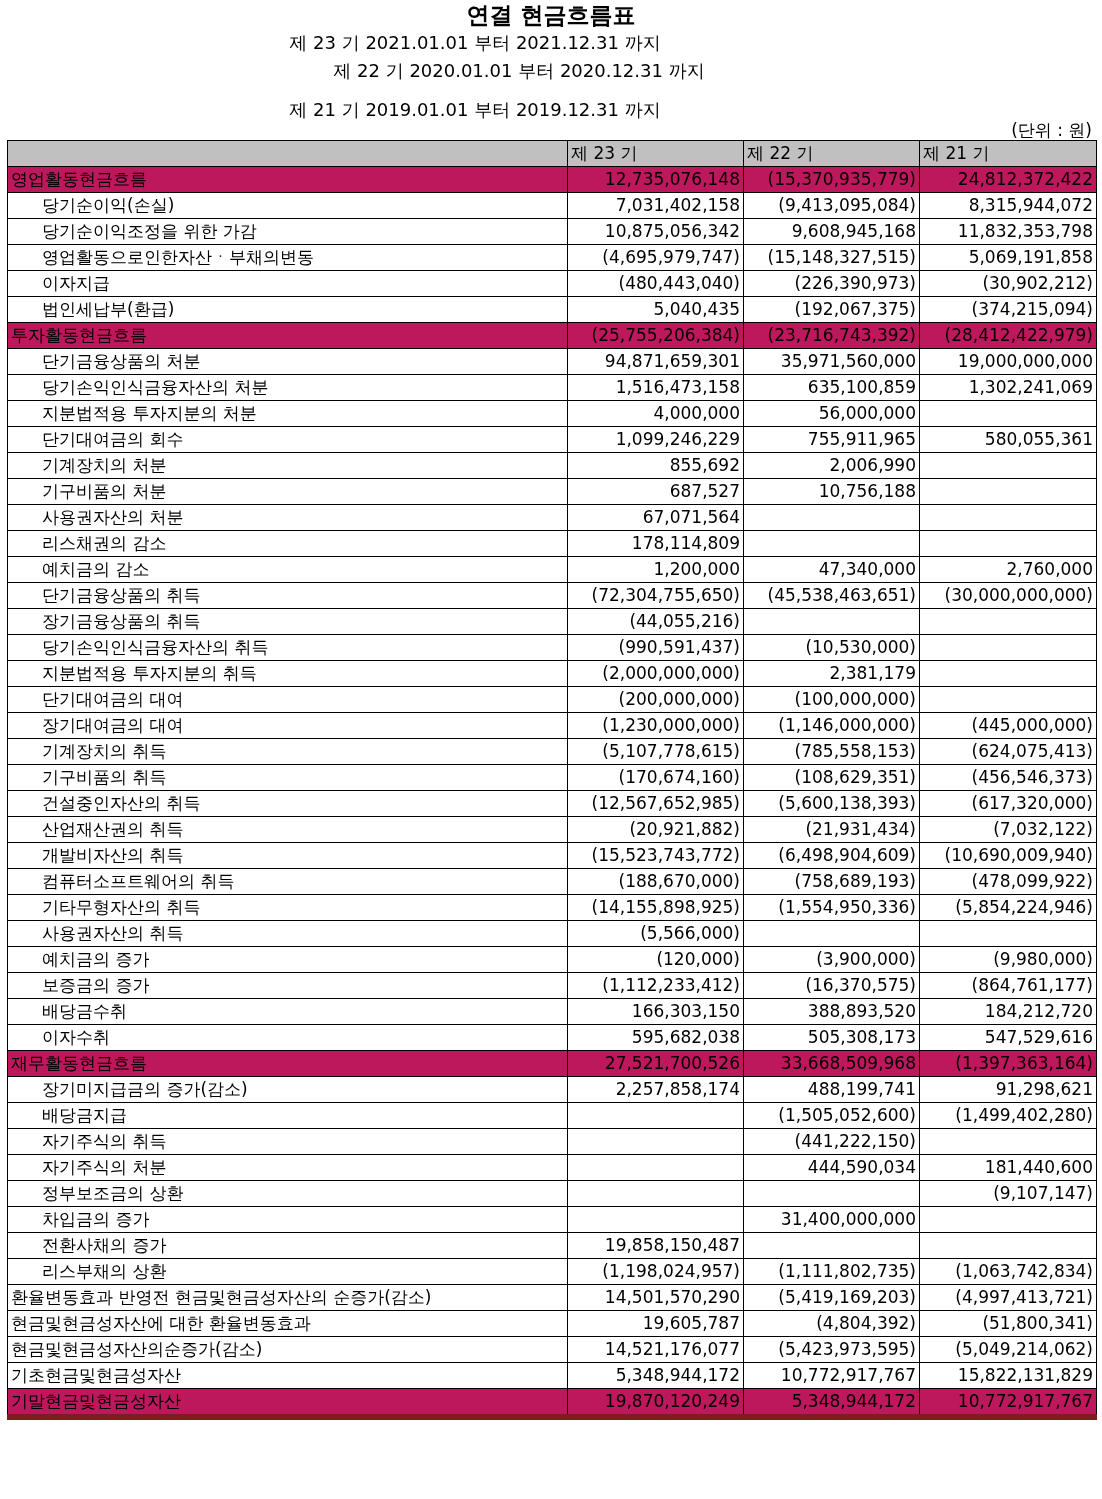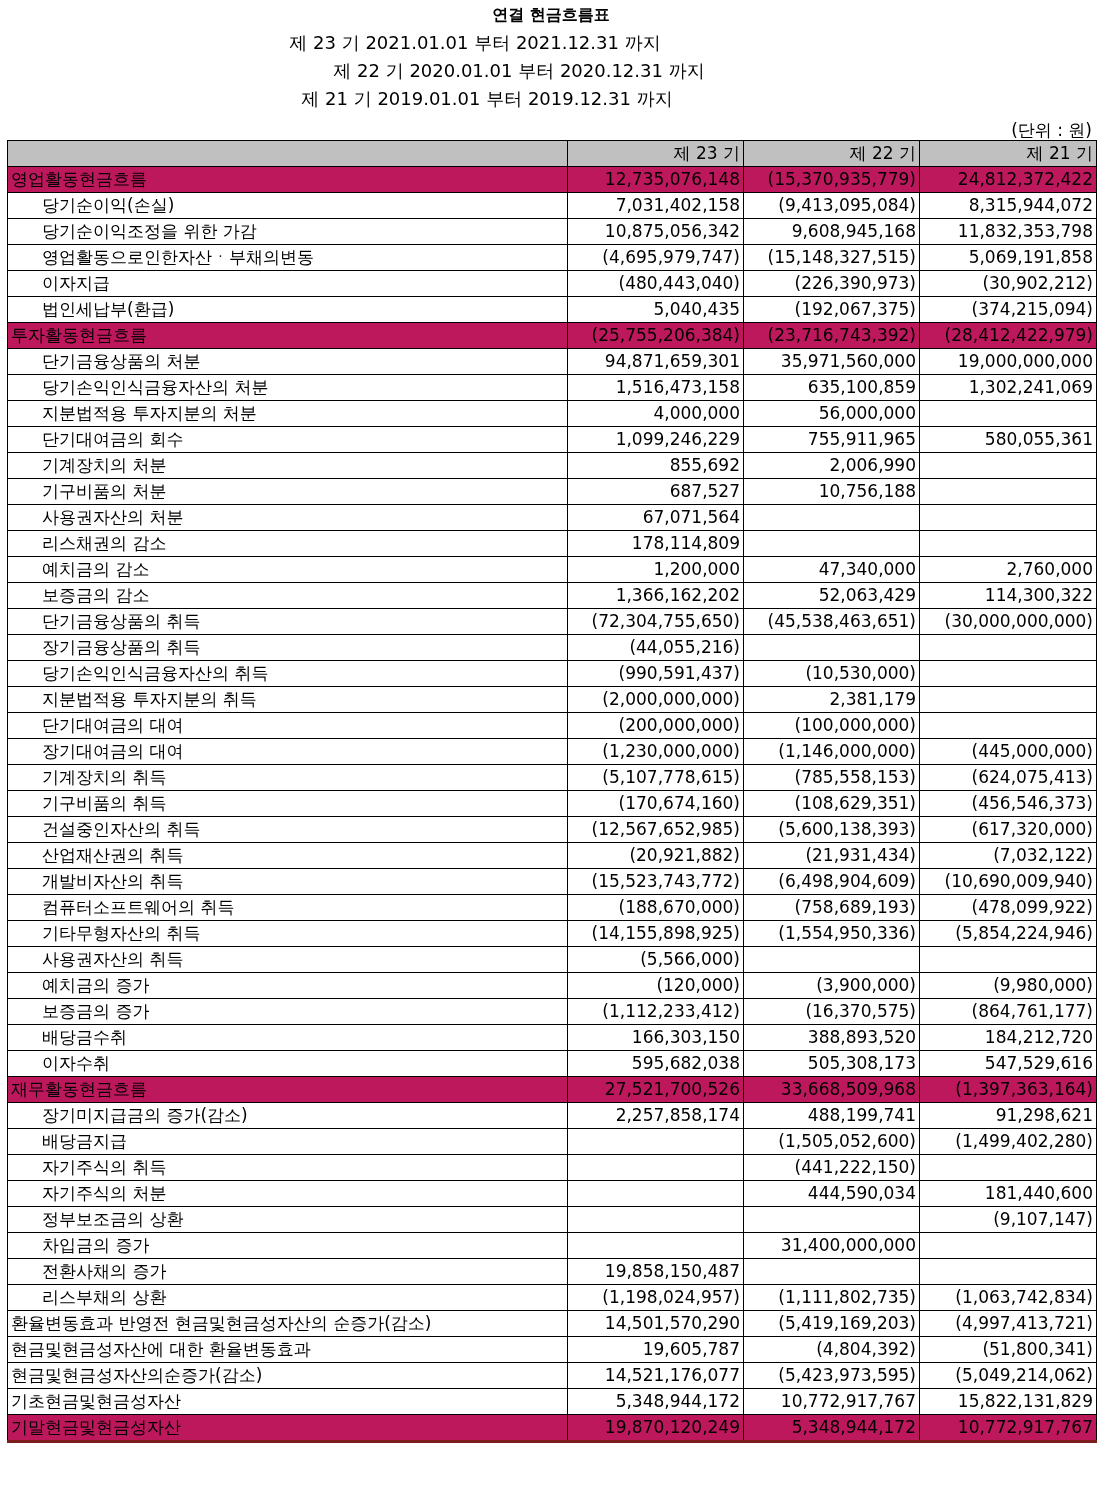--- a/index.html
+++ b/index.html
@@ -1,30 +1,30 @@
 <!DOCTYPE html>
 <html><head>
 <meta charset="utf-8">
 <style>
   html, body { margin: 0; padding: 0; background: #ffffff; }
   body { width: 1102px; height: 1499px; position: relative; font-family: "DejaVu Sans", "Liberation Sans", sans-serif; color: #000; overflow: hidden; }
-  .title { position: absolute; left: 0; top: 0; width: 1102px; text-align: center; font-size: 16px; font-weight: bold; line-height: 30px; }
+  .title { position: absolute; left: 0; top: 0; width: 1102px; text-align: center; font-size: 23px; font-weight: bold; line-height: 30px; }
   .period { position: absolute; left: 0; width: 950px; text-align: center; font-size: 18px; line-height: 26px; }
-  .p1 { top: 30px; } .p2 { top: 58px; margin-left: 44px; } .p3 { top: 86px; padding-left: 12px; }
+  .p1 { top: 30px; } .p2 { top: 58px; margin-left: 44px; } .p3 { top: 97px; }
   .unit { position: absolute; right: 10px; top: 118px; font-size: 17px; line-height: 24px; }
   table.cf { position: absolute; left: 7px; top: 140px; border-collapse: collapse; table-layout: fixed; width: 1089px; }
   table.cf td, table.cf th { border: 1px solid #000; height: 25px; padding: 0 3px; font-size: 17px; line-height: 25px; white-space: nowrap; overflow: hidden; font-weight: normal; }
   col.c0 { width: 560px; } col.c1 { width: 176px; } col.c2 { width: 176px; } col.c3 { width: 177px; }
-  thead th { background: #c0c0c0; text-align: right; border-top: 2px solid #000; }
+  thead th { background: #c0c0c0; text-align: left; border-top: 2px solid #000; }
   td.num { text-align: right; }
   td.label { text-align: left; }
   tr.item td.label { padding-left: 34px; }
   tr.section td { background: #be185d; }
   tr.total td { }
-  table.cf tr:last-child td { border-bottom: 3px solid #7f1d1d; }
+  table.cf tr:last-child td { border-bottom: 6px solid #7f1d1d; }
 </style>
 </head>
 <body>
 
 <div class="title">연결 현금흐름표</div>
 <div class="period p1">제 23 기 2021.01.01 부터 2021.12.31 까지</div>
 <div class="period p2">제 22 기 2020.01.01 부터 2020.12.31 까지</div>
 <div class="period p3">제 21 기 2019.01.01 부터 2019.12.31 까지</div>
 <div class="unit">(단위 : 원)</div>
 
@@ -134,26 +134,20 @@
         <td class="num"></td>
         <td class="num"></td>
       </tr>
       <tr class="item">
         <td class="label">예치금의 감소</td>
         <td class="num">1,200,000</td>
         <td class="num">47,340,000</td>
         <td class="num">2,760,000</td>
       </tr>
       <tr class="item">
-        <td class="label">보증금의 감소</td>
-        <td class="num">1,366,162,202</td>
-        <td class="num">52,063,429</td>
-        <td class="num">114,300,322</td>
-      </tr>
-      <tr class="item">
         <td class="label">단기금융상품의 취득</td>
         <td class="num">(72,304,755,650)</td>
         <td class="num">(45,538,463,651)</td>
         <td class="num">(30,000,000,000)</td>
       </tr>
       <tr class="item">
         <td class="label">장기금융상품의 취득</td>
         <td class="num">(44,055,216)</td>
         <td class="num"></td>
         <td class="num"></td>

